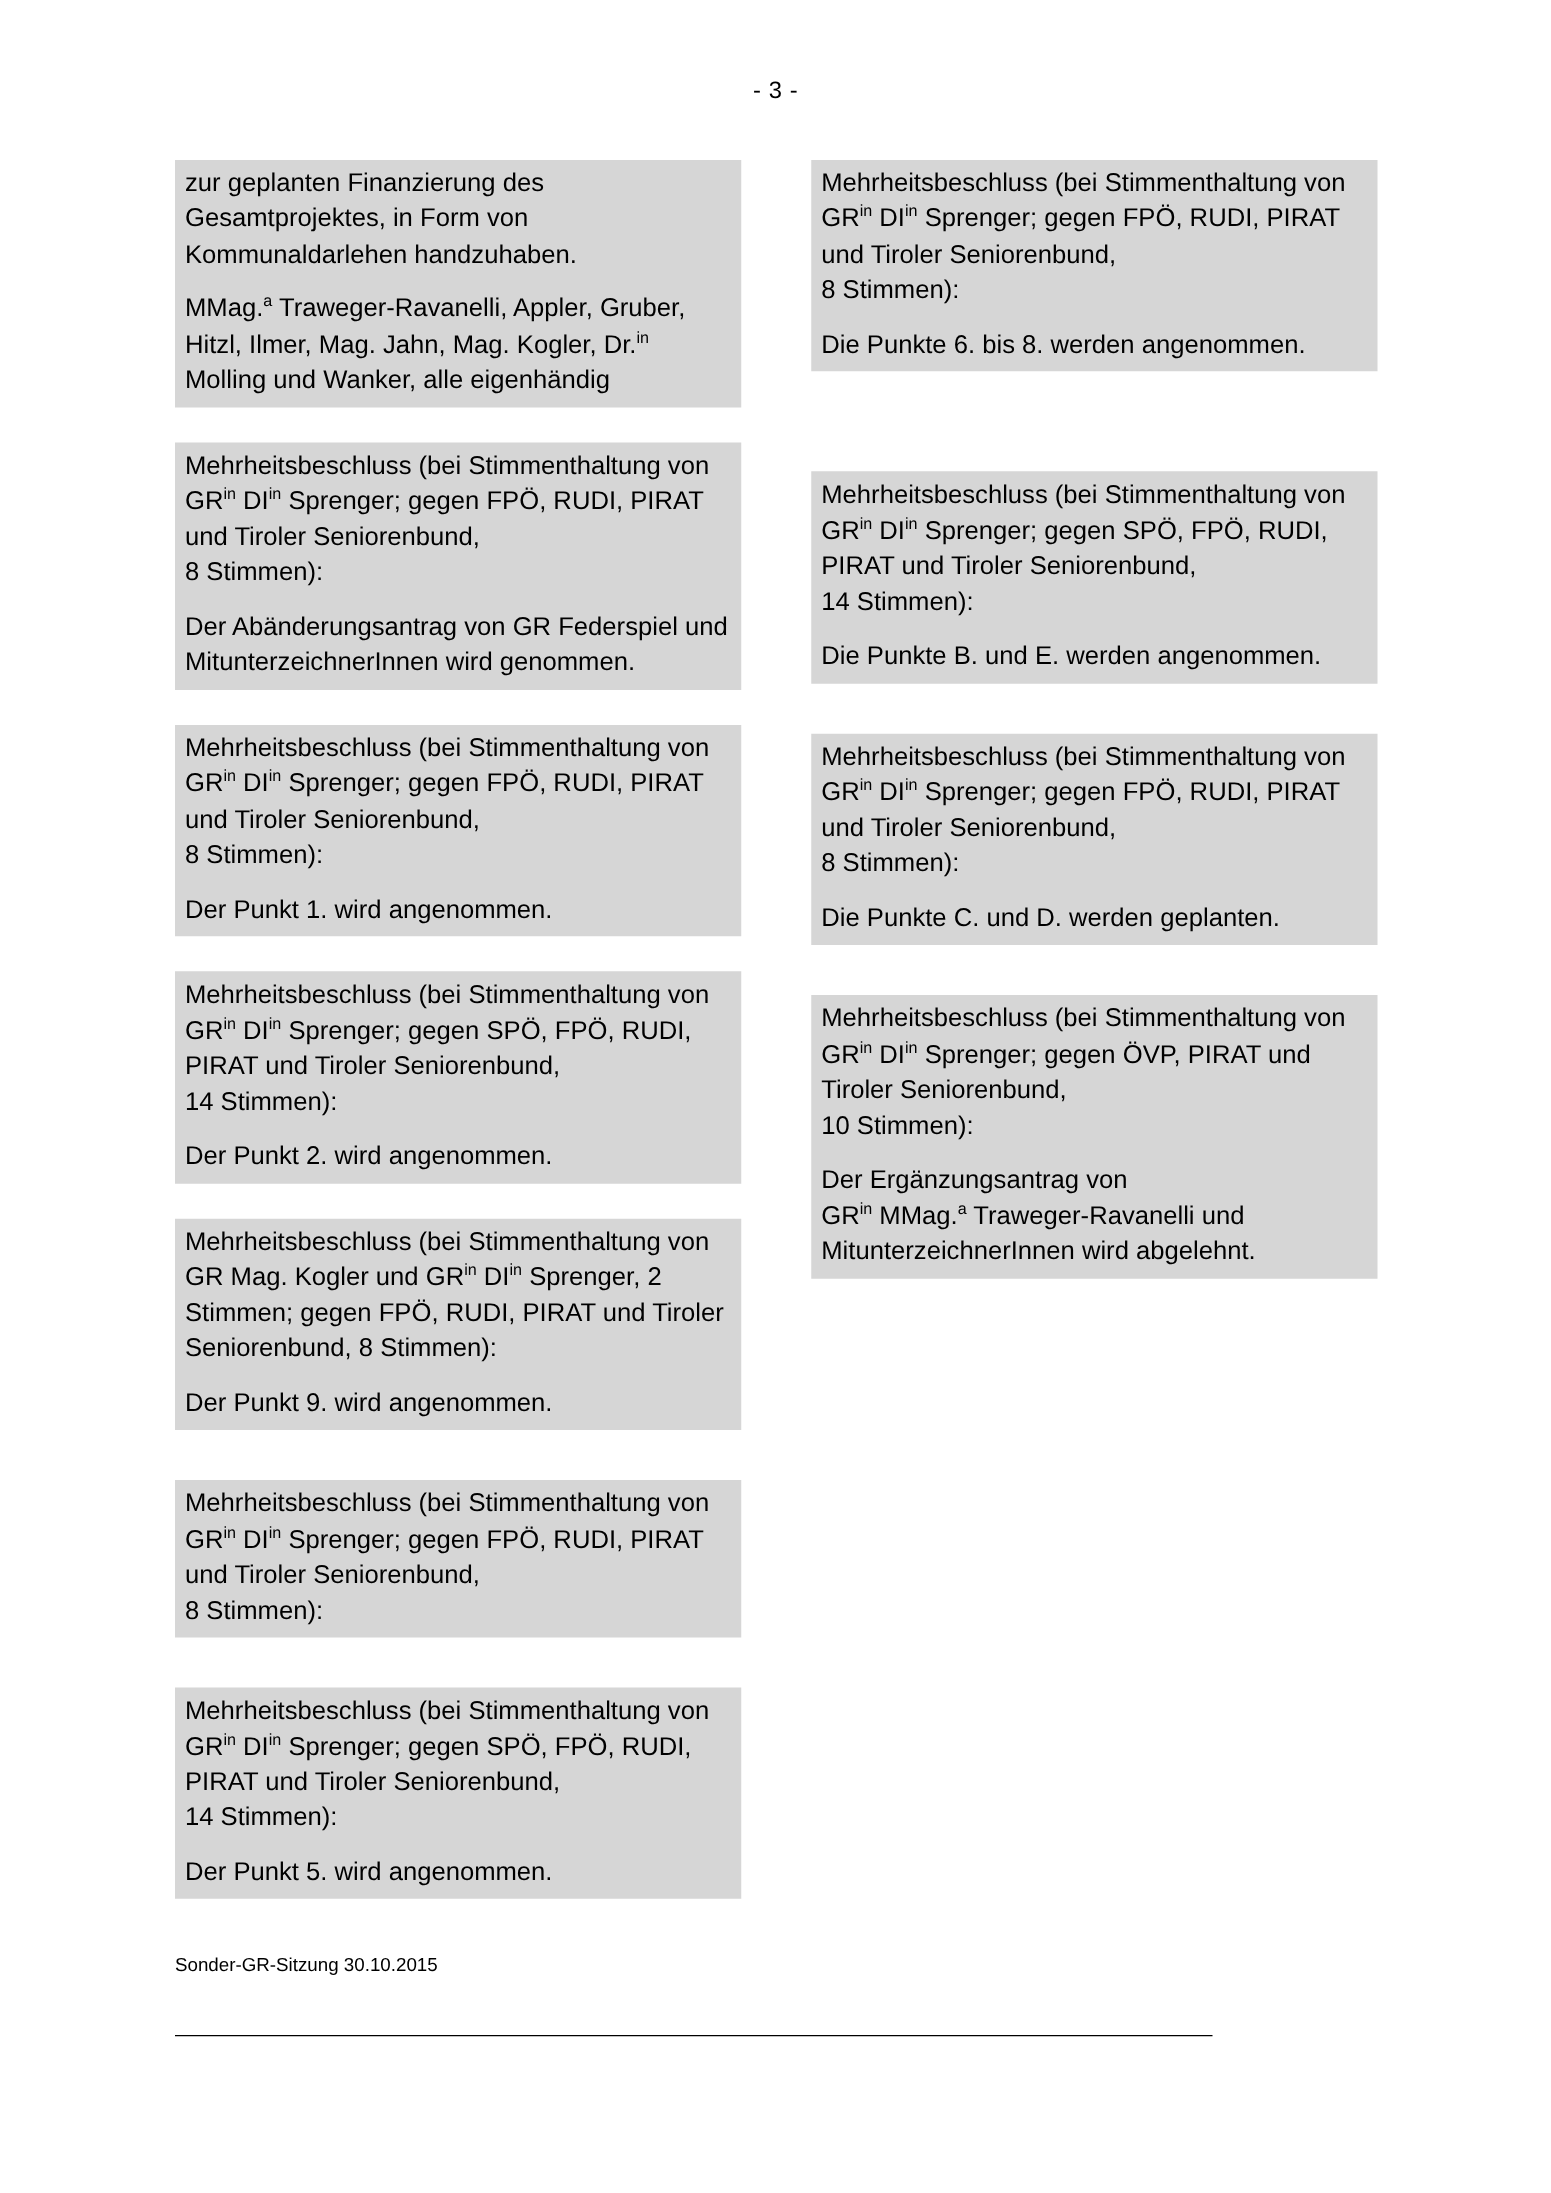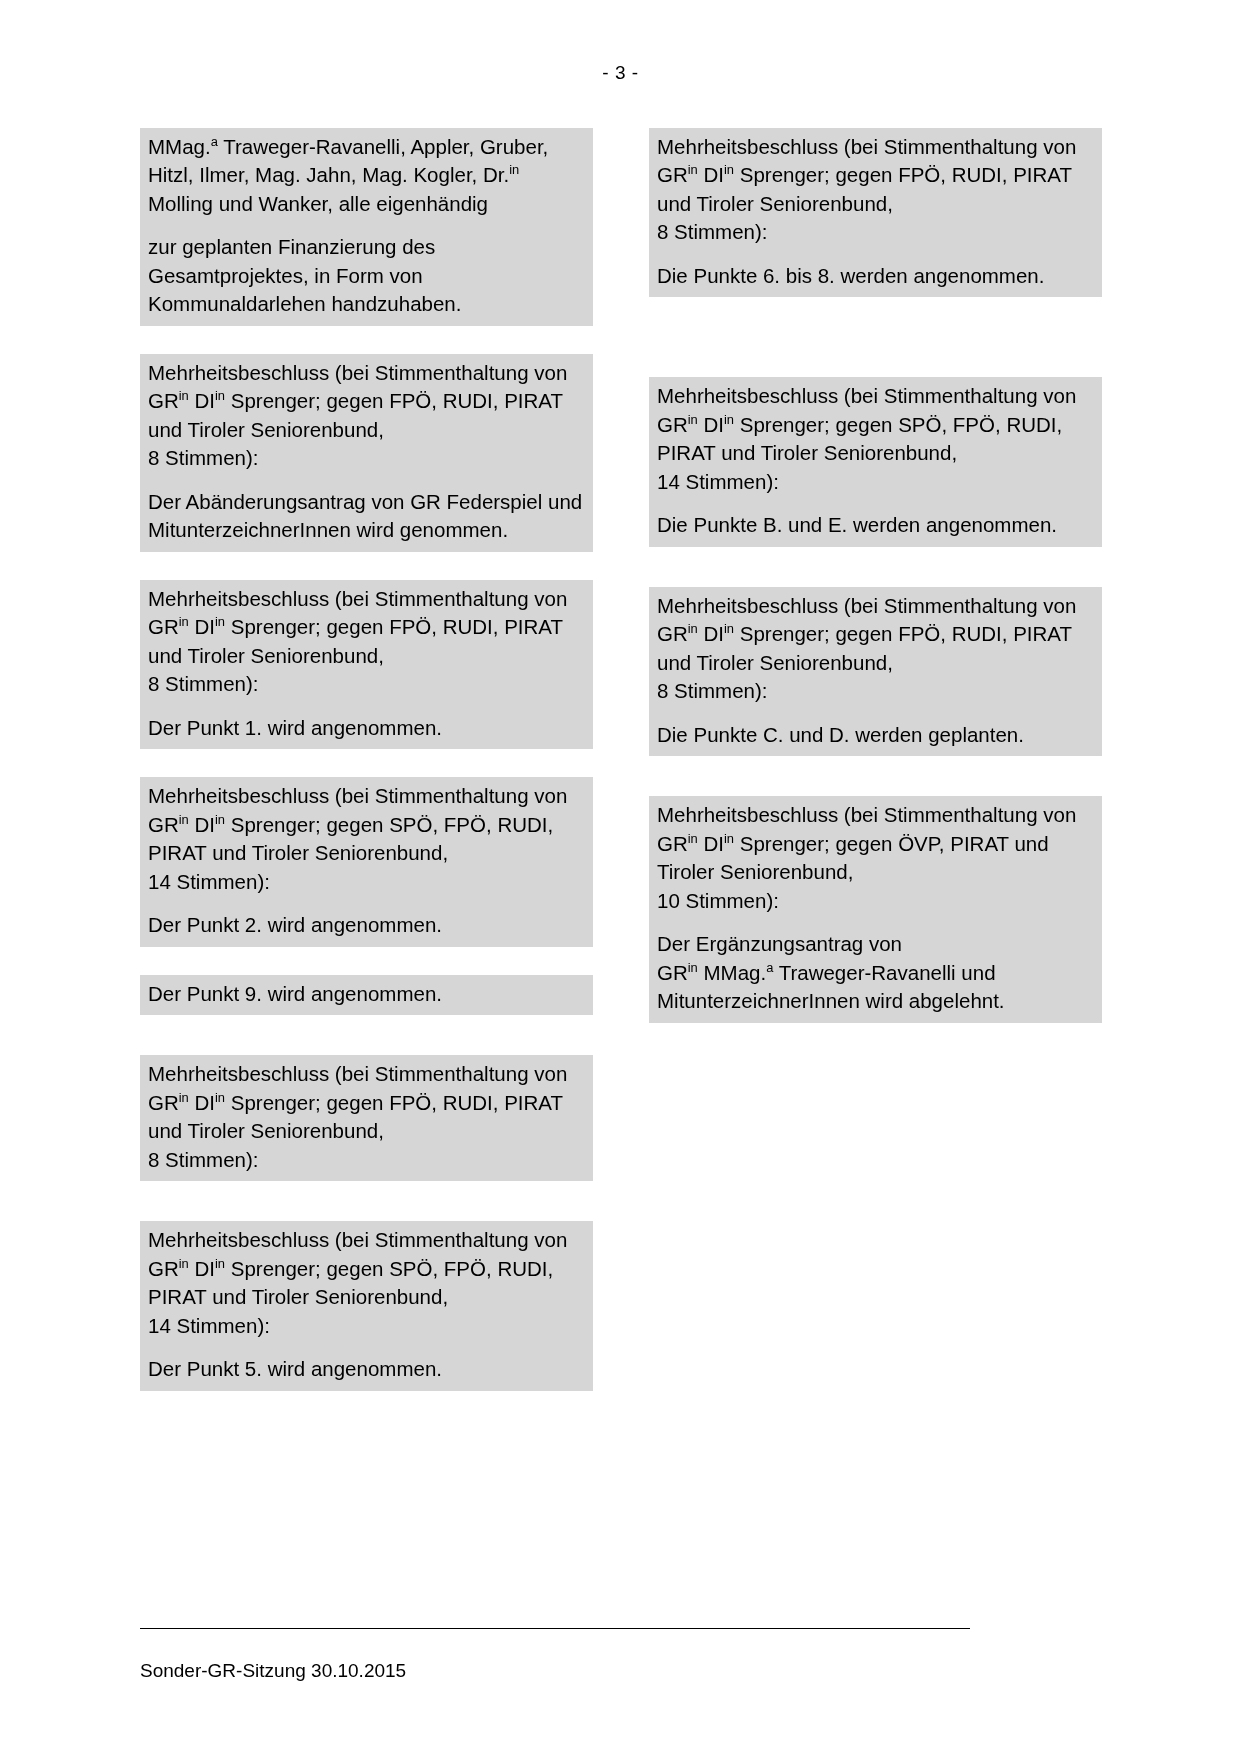--- a/index.html
+++ b/index.html
@@ -68,38 +68,38 @@
     position: absolute;
     left: 140px;
     top: 1628px;
     width: 830px;
     height: 1px;
     background: #000000;
   }
   .footer-text {
     position: absolute;
     left: 140px;
-    top: 1660px;
-    font-size: 19px;
+    top: 1564px;
+    font-size: 15px;
   }
 </style>
 </head>
 <body>
 
 <div class="page">
 
   <div class="page-number">- 3 -</div>
 
   <div class="columns">
 
     <div class="column">
 
       <div class="block">
+        <p class="para">zur geplanten Finanzierung des Gesamtprojektes, in Form von Kommunaldarlehen handzuhaben.</p>
         <p class="para">MMag.<sup>a</sup> Traweger-Ravanelli, Appler, Gruber, Hitzl, Ilmer, Mag. Jahn, Mag. Kogler, Dr.<sup>in</sup> Molling und Wanker, alle eigenhändig</p>
-        <p class="para">zur geplanten Finanzierung des Gesamtprojektes, in Form von Kommunaldarlehen handzuhaben.</p>
       </div>
 
       <div class="spacer-md"></div>
 
       <div class="block">
         <p class="para">Mehrheitsbeschluss (bei Stimmenthaltung von GR<sup>in</sup> DI<sup>in</sup> Sprenger; gegen FPÖ, RUDI, PIRAT und Tiroler Seniorenbund,<br>8 Stimmen):</p>
         <p class="para">Der Abänderungsantrag von GR Federspiel und MitunterzeichnerInnen wird genommen.</p>
       </div>
 
       <div class="spacer-md"></div>
@@ -112,20 +112,21 @@
       <div class="spacer-md"></div>
 
       <div class="block">
         <p class="para">Mehrheitsbeschluss (bei Stimmenthaltung von GR<sup>in</sup> DI<sup>in</sup> Sprenger; gegen SPÖ, FPÖ, RUDI, PIRAT und Tiroler Seniorenbund,<br>14 Stimmen):</p>
         <p class="para">Der Punkt 2. wird angenommen.</p>
       </div>
 
       <div class="spacer-md"></div>
 
       <div class="block">
+        <p class="para">Mehrheitsbeschluss (bei Stimmenthaltung von GR Mag. Kogler und GR<sup>in</sup> DI<sup>in</sup> Sprenger, 2 Stimmen; gegen FPÖ, RUDI, PIRAT und Tiroler Seniorenbund, 8 Stimmen):</p>
         <p class="para">Der Punkt 9. wird angenommen.</p>
       </div>
 
       <div class="spacer-lg"></div>
 
       <div class="block">
         <p class="para">Mehrheitsbeschluss (bei Stimmenthaltung von GR<sup>in</sup> DI<sup>in</sup> Sprenger; gegen FPÖ, RUDI, PIRAT und Tiroler Seniorenbund,<br>8 Stimmen):</p>
       </div>
 
       <div class="spacer-lg"></div>

